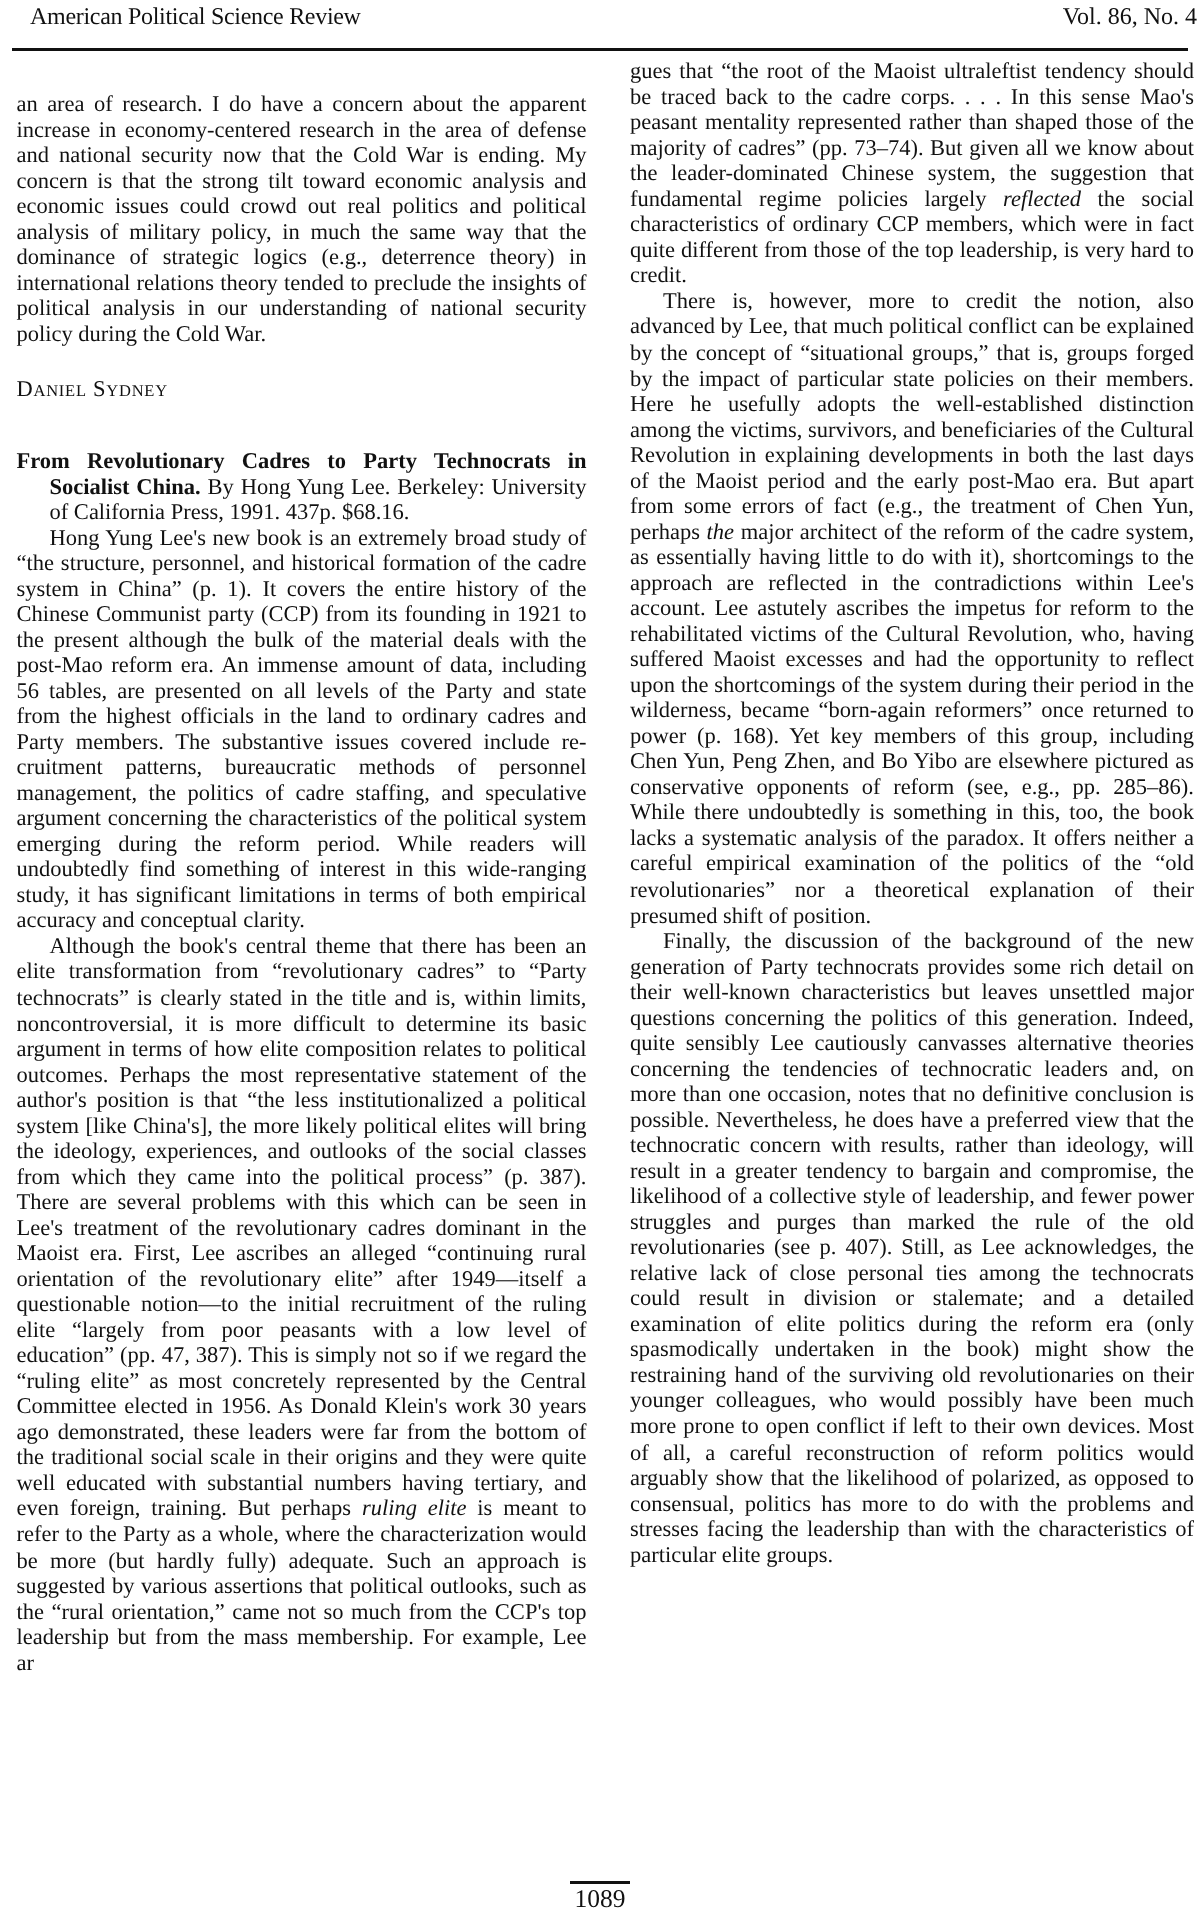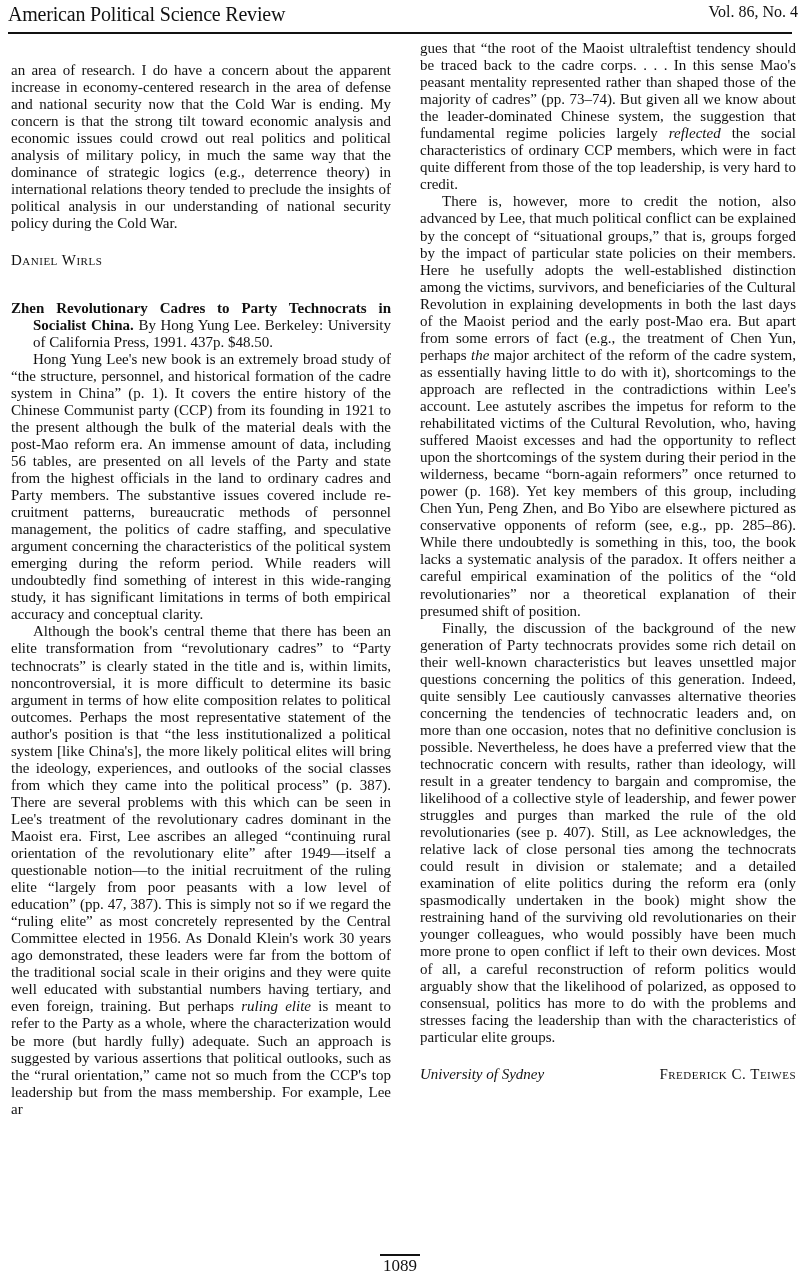--- a/index.html
+++ b/index.html
@@ -1,18 +1,18 @@
 <!DOCTYPE html>
 <html><head>
 <meta charset="utf-8">
 <style>
   html, body { margin:0; padding:0; background:#ffffff; }
   body { width:800px; height:1274px; position:relative; overflow:hidden; color:#111; font-family:"Liberation Serif","DejaVu Serif",serif; }
   .header { position:absolute; left:8px; right:8px; top:0; height:32px; border-bottom:2px solid #111; }
-  .journal { position:absolute; left:0; top:3px; font-size:20px; letter-spacing:-0.2px; }
+  .journal { position:absolute; left:12px; top:3px; font-size:16px; letter-spacing:-0.2px; }
   .volume { position:absolute; right:-6px; top:3px; font-size:16px; }
   .col { position:absolute; top:62px; width:380px; font-size:15px; line-height:17.05px; text-align:justify; hyphens:manual; }
   .col.left { left:11px; }
   .col.right { left:420px; top:40px; width:376px; }
   .col p { margin:0; }
   .indent { text-indent:22px; }
   .sig { display:flex; justify-content:space-between; margin-top:20px; margin-bottom:30px; }
   .sig .aff { font-style:italic; }
   .sig .auth { font-variant:small-caps; letter-spacing:0.5px; }
   .review-head { margin:0 0 16px 0; padding-left:22px; text-indent:-22px; }
@@ -25,31 +25,27 @@
 <body>
 
 <div class="header">
   <span class="journal">American Political Science Review</span>
   <span class="volume">Vol. 86, No. 4</span>
 </div>
 
 <div class="col left">
   <p>an area of research. I do have a concern about the apparent increase in economy-centered research in the area of defense and national security now that the Cold War is ending. My concern is that the strong tilt toward economic analysis and economic issues could crowd out real politics and political analysis of military policy, in much the same way that the dominance of strategic logics (e.g., deterrence theory) in international relations theory tended to preclude the insights of political anal­ysis in our understanding of national security policy during the Cold War.</p>
   <div class="sig">
-    <span class="auth">Daniel Wirls</span>
+    <span class="auth">Daniel Sydney</span>
   </div>
-  <p class="review-head"><b>Zhen Revolutionary Cadres to Party Technocrats in Socialist China.</b><span> By Hong Yung Lee. Berkeley: Univer­sity of California Press, 1991. 437p. $48.50.</span></p>
+  <p class="review-head"><b>From Revolutionary Cadres to Party Technocrats in Socialist China.</b><span> By Hong Yung Lee. Berkeley: Univer­sity of California Press, 1991. 437p. $68.16.</span></p>
   <p class="indent">Hong Yung Lee's new book is an extremely broad study of “the structure, personnel, and historical forma­tion of the cadre system in China” (p. 1). It covers the entire history of the Chinese Communist party (CCP) from its founding in 1921 to the present although the bulk of the material deals with the post-Mao reform era. An immense amount of data, including 56 tables, are presented on all levels of the Party and state from the highest officials in the land to ordinary cadres and Party members. The substantive issues covered include re­cruitment patterns, bureaucratic methods of personnel management, the politics of cadre staffing, and specula­tive argument concerning the characteristics of the po­litical system emerging during the reform period. While readers will undoubtedly find something of interest in this wide-ranging study, it has significant limitations in terms of both empirical accuracy and conceptual clarity.</p>
   <p class="indent"><span>Although the book's central theme that there has been an elite transformation from “revolutionary cadres” to “Party technocrats” is clearly stated in the title and is, within limits, noncontroversial, it is more difficult to determine its basic argument in terms of how elite composition relates to political outcomes. Perhaps the most representative statement of the author's position is that “the less institutionalized a political system [like China's], the more likely political elites will bring the ideology, experiences, and outlooks of the social classes from which they came into the political process” (p. 387). There are several problems with this which can be seen in Lee's treatment of the revolutionary cadres dominant in the Maoist era. First, Lee ascribes an alleged “continuing rural orientation of the revolutionary elite” after 1949—itself a questionable notion—to the initial recruitment of the ruling elite “largely from poor peas­ants with a low level of education” (pp. 47, 387). This is simply not so if we regard the “ruling elite” as most concretely represented by the Central Committee elected in 1956. As Donald Klein's work 30 years ago demonstrated, these leaders were far from the bottom of the traditional social scale in their origins and they were quite well educated with substantial numbers having tertiary, and even foreign, training. But perhaps </span><i>ruling elite</i><span> is meant to refer to the Party as a whole, where the characterization would be more (but hardly fully) ade­quate. Such an approach is suggested by various asser­tions that political outlooks, such as the “rural orienta­tion,” came not so much from the CCP's top leadership but from the mass membership. For example, Lee ar­</span></p>
 </div>
 
 <div class="col right">
   <p><span>gues that “the root of the Maoist ultraleftist tendency should be traced back to the cadre corps. . . . In this sense Mao's peasant mentality represented rather than shaped those of the majority of cadres” (pp. 73–74). But given all we know about the leader-dominated Chinese system, the suggestion that fundamental regime policies largely </span><i>reflected</i><span> the social characteristics of ordinary CCP members, which were in fact quite different from those of the top leadership, is very hard to credit.</span></p>
   <p class="indent"><span>There is, however, more to credit the notion, also advanced by Lee, that much political conflict can be explained by the concept of “situational groups,” that is, groups forged by the impact of particular state policies on their members. Here he usefully adopts the well-established distinction among the victims, survivors, and beneficiaries of the Cultural Revolution in explain­ing developments in both the last days of the Maoist period and the early post-Mao era. But apart from some errors of fact (e.g., the treatment of Chen Yun, perhaps </span><i>the</i><span> major architect of the reform of the cadre system, as essentially having little to do with it), shortcomings to the approach are reflected in the contradictions within Lee's account. Lee astutely ascribes the impetus for reform to the rehabilitated victims of the Cultural Revo­lution, who, having suffered Maoist excesses and had the opportunity to reflect upon the shortcomings of the system during their period in the wilderness, became “born-again reformers” once returned to power (p. 168). Yet key members of this group, including Chen Yun, Peng Zhen, and Bo Yibo are elsewhere pictured as conservative opponents of reform (see, e.g., pp. 285–86). While there undoubtedly is something in this, too, the book lacks a systematic analysis of the paradox. It offers neither a careful empirical examination of the politics of the “old revolutionaries” nor a theoretical explanation of their presumed shift of position.</span></p>
   <p class="indent">Finally, the discussion of the background of the new generation of Party technocrats provides some rich de­tail on their well-known characteristics but leaves unset­tled major questions concerning the politics of this generation. Indeed, quite sensibly Lee cautiously can­vasses alternative theories concerning the tendencies of technocratic leaders and, on more than one occasion, notes that no definitive conclusion is possible. Never­theless, he does have a preferred view that the techno­cratic concern with results, rather than ideology, will result in a greater tendency to bargain and compromise, the likelihood of a collective style of leadership, and fewer power struggles and purges than marked the rule of the old revolutionaries (see p. 407). Still, as Lee acknowledges, the relative lack of close personal ties among the technocrats could result in division or stale­mate; and a detailed examination of elite politics during the reform era (only spasmodically undertaken in the book) might show the restraining hand of the surviving old revolutionaries on their younger colleagues, who would possibly have been much more prone to open conflict if left to their own devices. Most of all, a careful reconstruction of reform politics would arguably show that the likelihood of polarized, as opposed to consen­sual, politics has more to do with the problems and stresses facing the leadership than with the characteris­tics of particular elite groups.</p>
-  <div class="sig">
-    <span class="aff">University of Sydney</span>
-    <span class="auth">Frederick C. Teiwes</span>
-  </div>
 </div>
 
 <div class="footer-rule"></div>
 <div class="page-num">1089</div>
 
 </body></html>

